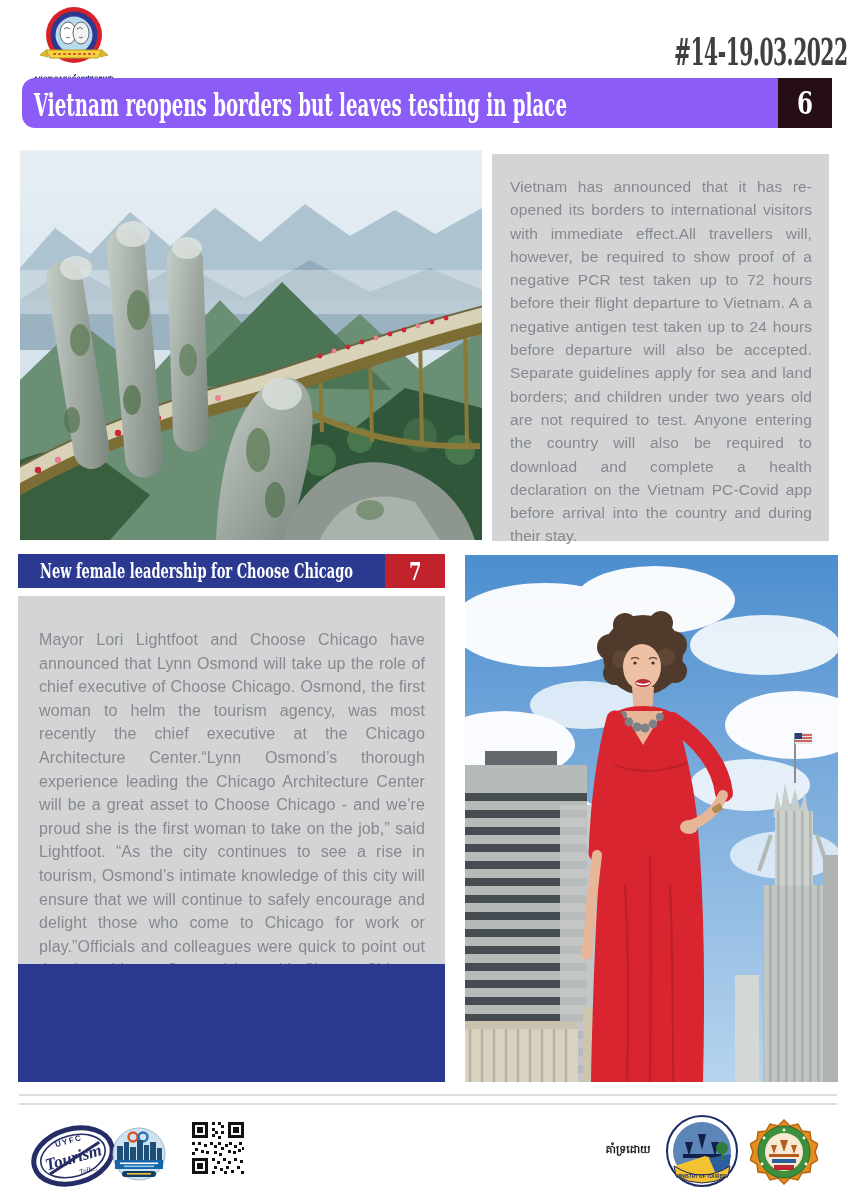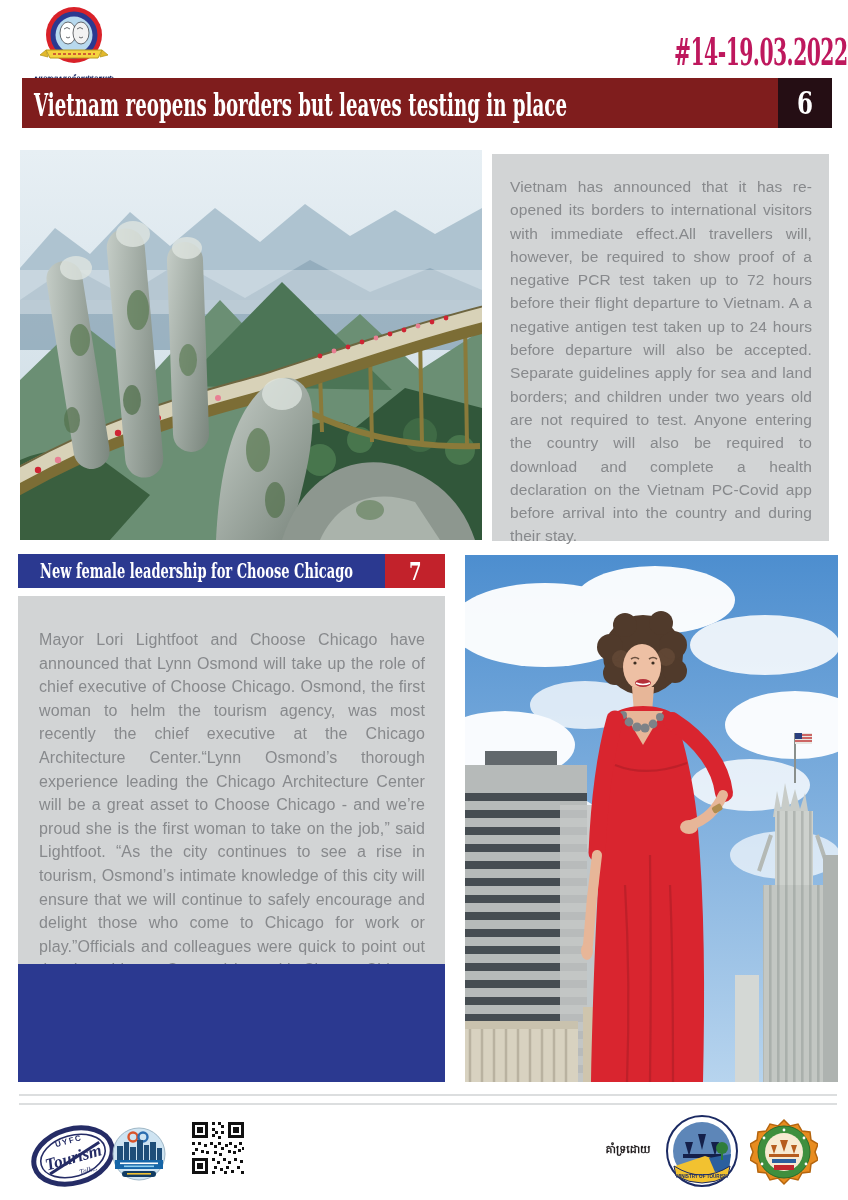--- a/index.html
+++ b/index.html
@@ -7,31 +7,31 @@
     width:848px;height:1200px;position:relative;background:#ffffff;
     font-family:"Liberation Sans",sans-serif;overflow:hidden;
   }
   .abs{position:absolute;}
 
   
   #uyfc-logo{left:26px;top:6px;width:96px;text-align:center;}
   #uyfc-caption{font-size:7px;color:#1b2a63;font-weight:bold;margin-top:1px;line-height:8px;}
   #issue-date{
     right:16px;top:30px;width:300px;text-align:right;
-    font-family:"DejaVu Serif",serif;font-weight:bold;color:#be185d;
+    font-family:"DejaVu Serif",serif;font-weight:bold;color:#404040;
     font-size:37px;letter-spacing:-1px;
   }
   #issue-date span{display:inline-block;transform:scaleX(.55);transform-origin:right center;white-space:nowrap;}
 
   .banner-title{
     font-family:"DejaVu Serif",serif;font-weight:bold;color:#ffffff;white-space:nowrap;
   }
   .banner-title span{display:inline-block;transform-origin:left center;}
 
-  #banner1{left:22px;top:78px;width:810px;height:50px;background:#7f1d1d;}
+  #banner1{left:22px;top:78px;width:810px;height:50px;background:#8b5cf6;border-radius:13px;}
   #banner1 .banner-title{position:absolute;left:12px;top:8px;font-size:32px;}
   #banner1 .banner-title span{transform:scaleX(.57);}
   #page6-box{position:absolute;right:0;top:0;width:54px;height:50px;background:#250e14;
     color:#fff;font-family:"DejaVu Serif",serif;font-weight:bold;font-size:32px;
     display:flex;align-items:center;justify-content:center;}
   #page6-box span{display:inline-block;transform:scaleX(.72);}
 
   
   #bridge-photo{left:20px;top:150px;width:462px;height:390px;overflow:hidden;}
   #gray-box-1{

